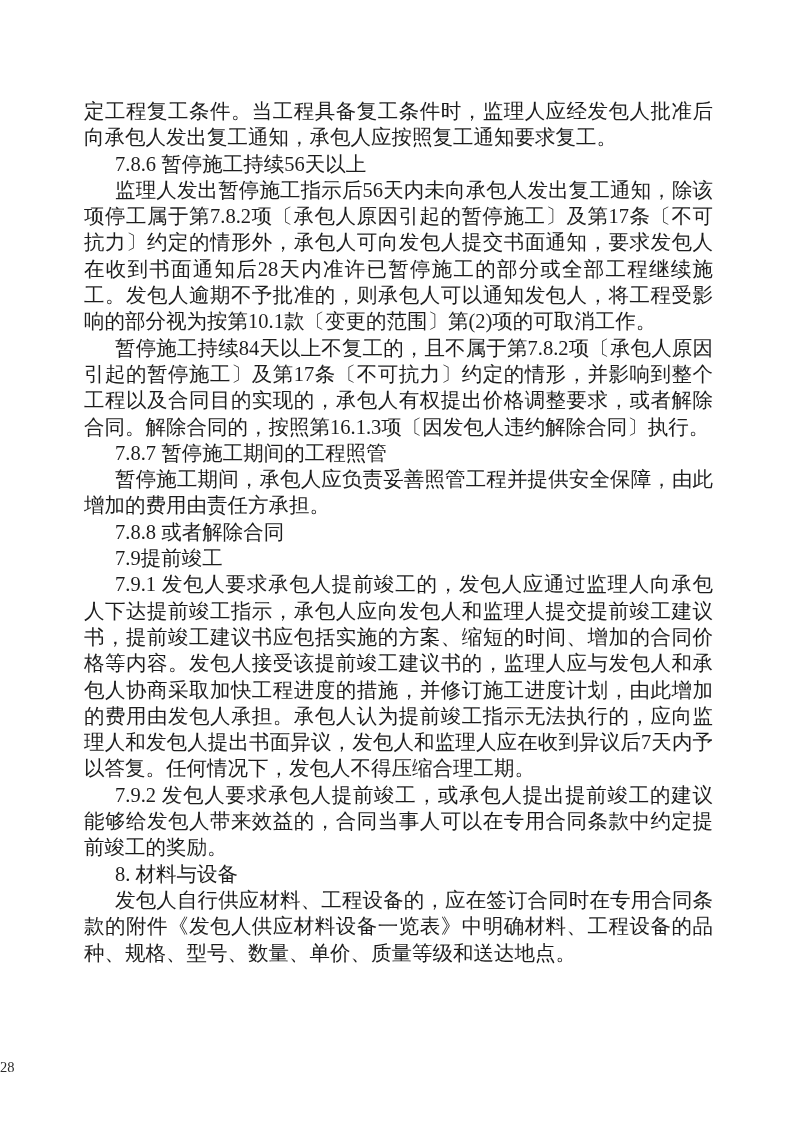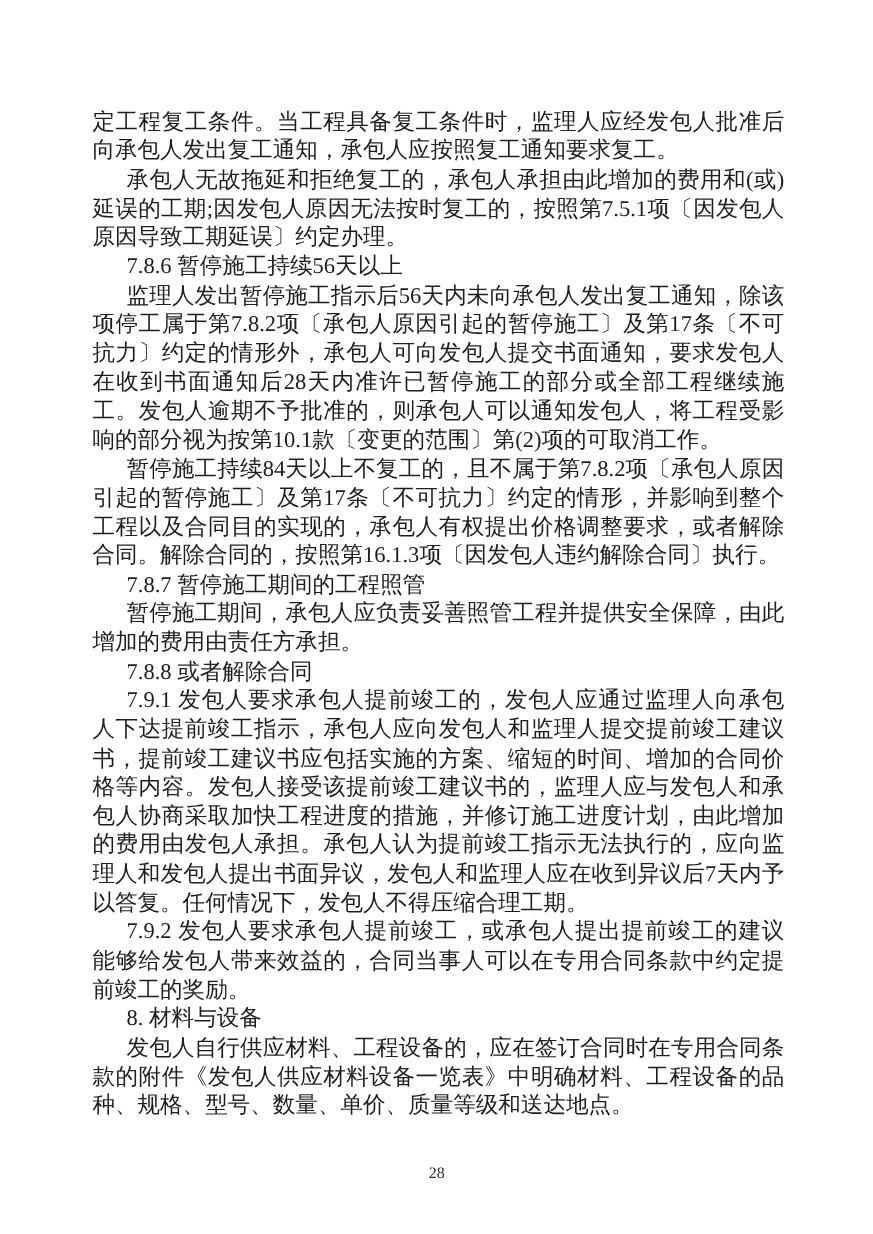--- a/index.html
+++ b/index.html
@@ -31,38 +31,37 @@
     padding: 0;
   }
   .doc-body p.indent {
     text-indent: 31px;
   }
   .page-number {
     position: absolute;
     top: 1042px;
     left: 0;
     width: 100%;
-    text-align: center;
     color: #2a2a2a;
     font-size: 14.5px;
     line-height: 18px;
   }
 </style>
 </head>
 <body>
 
 <div class="page">
   <div class="doc-body">
       <p class="para">定工程复工条件。当工程具备复工条件时，监理人应经发包人批准后向承包人发出复工通知，承包人应按照复工通知要求复工。</p>
-      <p class="para indent">承包人无故拖延和拒绝复工的，承包人承担由此增加的费用和(或)延误的工期;因发包人原因无法按时复工的，按照第7.5.1项〔因发包人原因导致工期延误〕约定办理。</p>
       <p class="para indent">7.8.6 暂停施工持续56天以上</p>
       <p class="para indent">监理人发出暂停施工指示后56天内未向承包人发出复工通知，除该项停工属于第7.8.2项〔承包人原因引起的暂停施工〕及第17条〔不可抗力〕约定的情形外，承包人可向发包人提交书面通知，要求发包人在收到书面通知后28天内准许已暂停施工的部分或全部工程继续施工。发包人逾期不予批准的，则承包人可以通知发包人，将工程受影响的部分视为按第10.1款〔变更的范围〕第(2)项的可取消工作。</p>
       <p class="para indent">暂停施工持续84天以上不复工的，且不属于第7.8.2项〔承包人原因引起的暂停施工〕及第17条〔不可抗力〕约定的情形，并影响到整个工程以及合同目的实现的，承包人有权提出价格调整要求，或者解除合同。解除合同的，按照第16.1.3项〔因发包人违约解除合同〕执行。</p>
       <p class="para indent">7.8.7 暂停施工期间的工程照管</p>
       <p class="para indent">暂停施工期间，承包人应负责妥善照管工程并提供安全保障，由此增加的费用由责任方承担。</p>
       <p class="para indent">7.8.8 或者解除合同</p>
+      <p class="para indent">7.9提前竣工</p>
       <p class="para indent">7.9.1 发包人要求承包人提前竣工的，发包人应通过监理人向承包人下达提前竣工指示，承包人应向发包人和监理人提交提前竣工建议书，提前竣工建议书应包括实施的方案、缩短的时间、增加的合同价格等内容。发包人接受该提前竣工建议书的，监理人应与发包人和承包人协商采取加快工程进度的措施，并修订施工进度计划，由此增加的费用由发包人承担。承包人认为提前竣工指示无法执行的，应向监理人和发包人提出书面异议，发包人和监理人应在收到异议后7天内予以答复。任何情况下，发包人不得压缩合理工期。</p>
       <p class="para indent">7.9.2 发包人要求承包人提前竣工，或承包人提出提前竣工的建议能够给发包人带来效益的，合同当事人可以在专用合同条款中约定提前竣工的奖励。</p>
       <p class="para indent">8. 材料与设备</p>
       <p class="para indent">发包人自行供应材料、工程设备的，应在签订合同时在专用合同条款的附件《发包人供应材料设备一览表》中明确材料、工程设备的品种、规格、型号、数量、单价、质量等级和送达地点。</p>
     </div>
   <div class="page-number">28</div>
 </div>
 
 </body></html>

